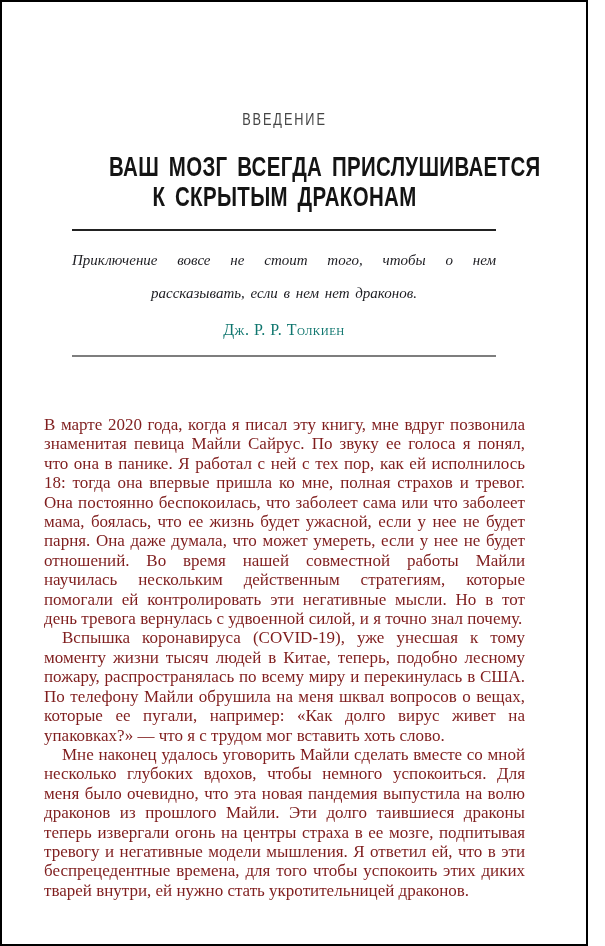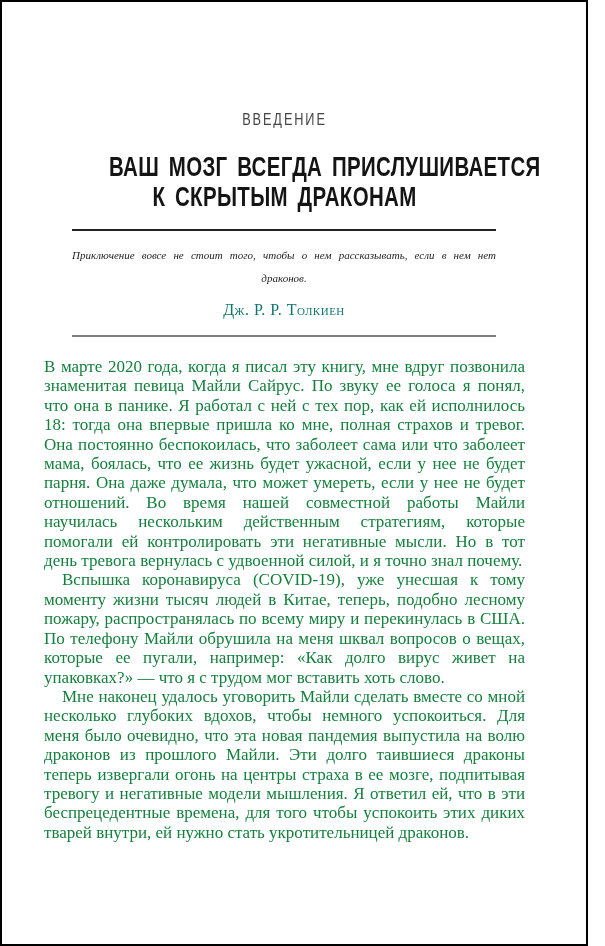--- a/index.html
+++ b/index.html
@@ -56,40 +56,40 @@
   hr.rule {
     border: none;
     margin: 0;
     height: 0;
   }
   hr.rule-top   { border-top: 2px solid #222222; }
   hr.rule-bottom{ border-top: 2px solid #7e7e7e; }
   .epigraph-quote {
     margin: 13px 0 0 0;
     font-style: italic;
-    font-size: 11px;
-    line-height: 23px;
+    font-size: 15px;
+    line-height: 33px;
     color: #1d1d22;
     text-align: justify;
     text-align-last: center;
     word-spacing: 2px;
   }
   .epigraph-author {
     margin: 11px 0 16px 0;
     text-align: center;
     font-size: 16px;
     font-variant: small-caps;
     letter-spacing: 0.5px;
     color: #0f766e;
   }
   .body-text {
-    margin-top: 20px;
+    margin-top: 58px;
     font-size: 17px;
     line-height: 19.4px;
-    color: #15803d;
+    color: #7f1d1d;
     text-align: justify;
     hyphens: auto;
   }
   .body-text p {
     margin: 0;
     padding: 0;
   }
   .body-text p + p {
     text-indent: 18px;
   }

